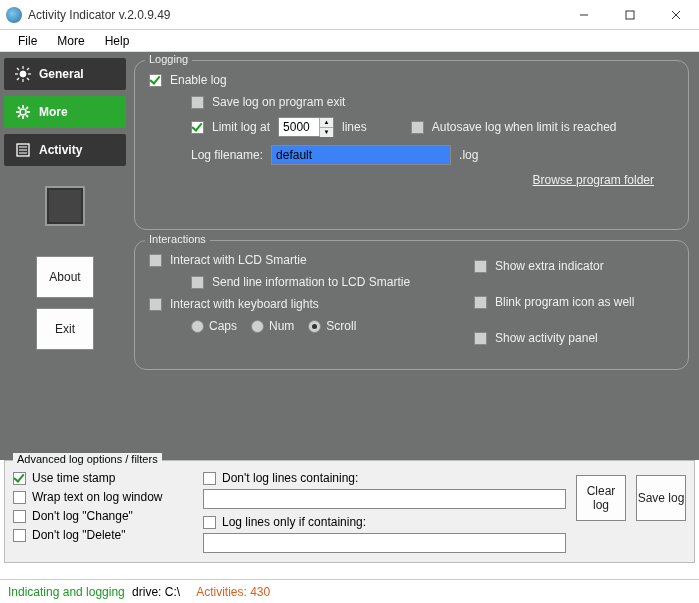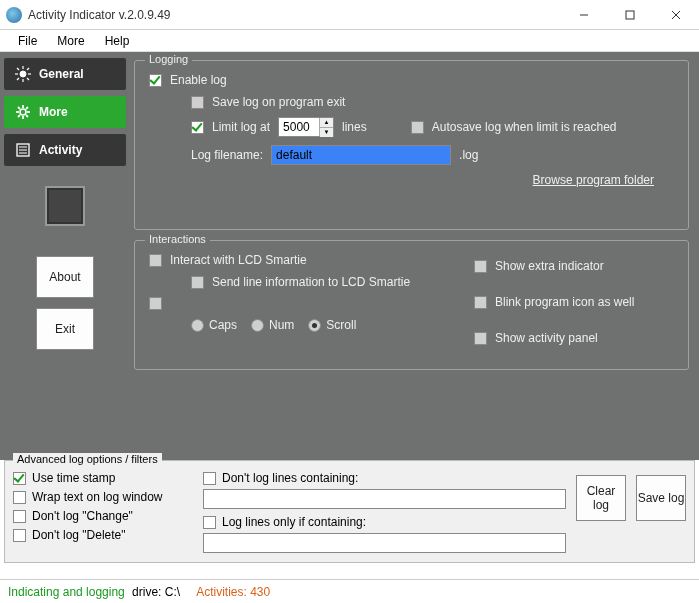--- a/index.html
+++ b/index.html
@@ -23,21 +23,21 @@
 .navbtn.green { background: #2aa82f; }
 .navbtn .icon { width: 16px; height: 16px; display: flex; align-items: center; justify-content: center; }
 .navbtn .icon svg { fill: #fff; stroke: #fff; }
 
 .sqpreview { width: 40px; height: 40px; margin: 20px auto 30px; background: #444; border: 2px solid #999; box-shadow: inset 0 0 0 2px #333; }
 
 .sidebtn { display: flex; align-items: center; justify-content: center; width: 58px; height: 42px; margin: 0 auto 10px; background: #fdfdfd; border: 1px solid #888; color: #222; }
 
 
 .content { flex: 1; background: #6f7070; padding: 8px 10px 8px 4px; overflow: hidden; }
-.groupbox { border: 1px solid #a0a0a0; border-radius: 3px; padding: 12px 14px 14px; margin-bottom: 10px; position: relative; }
+.groupbox { border: 1px solid #a0a0a0; border-radius: 12px; padding: 12px 14px 14px; margin-bottom: 10px; position: relative; }
 .groupbox .legend { position: absolute; top: -8px; left: 10px; background: #6f7070; padding: 0 4px; color: #eee; font-size: 11px; }
 .groupbox label, .groupbox span { color: #eee; }
 
 .row { display: flex; align-items: center; gap: 8px; margin-bottom: 8px; flex-wrap: wrap; }
 .indent1 { padding-left: 42px; }
 .indent2 { padding-left: 42px; }
 
 input[type=checkbox].wcb { width: 13px; height: 13px; appearance: none; background: #fff; border: 1px solid #888; position: relative; }
 input[type=checkbox].wcb:checked { background: #fff; }
 input[type=checkbox].wcb:checked::after { content: ""; position: absolute; left: 2px; top: -1px; width: 4px; height: 8px; border: solid #1a9a1f; border-width: 0 2px 2px 0; transform: rotate(40deg); }
@@ -212,20 +212,21 @@
           <div class="row">
             <input type="checkbox" class="gcb" style="">
             <label>Interact with LCD Smartie</label>
           </div>
           <div class="row indent2">
             <input type="checkbox" class="gcb" style="">
             <label>Send line information to LCD Smartie</label>
           </div>
           <div class="row">
             <input type="checkbox" class="gcb" style="">
+            <label>Interact with keyboard lights</label>
           </div>
           <div class="row indent2" style="gap:14px;">
             <span style="display:flex;align-items:center;gap:5px;">
                 <input type="radio" class="grb" name="kbd" style="">
                 <label>Caps</label>
               </span>
             <span style="display:flex;align-items:center;gap:5px;">
                 <input type="radio" class="grb" name="kbd" style="">
                 <label>Num</label>
               </span>

